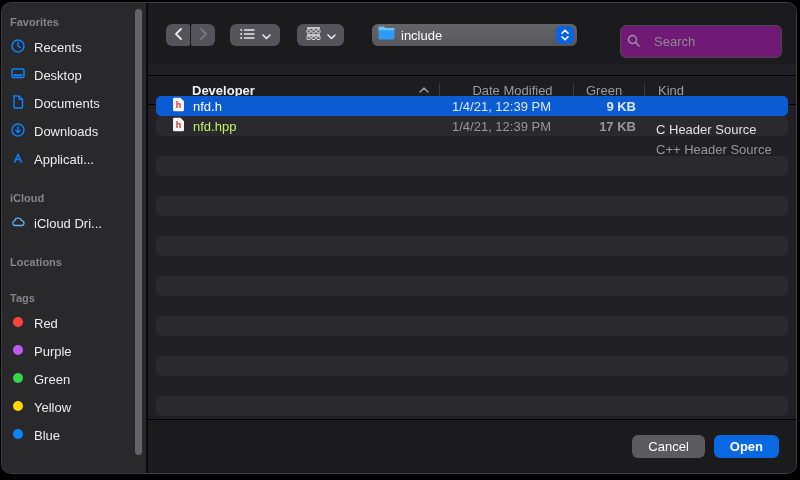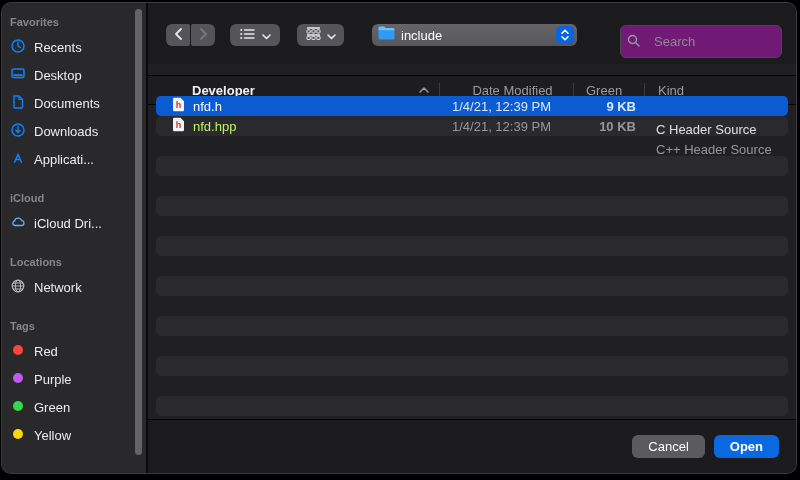--- a/index.html
+++ b/index.html
@@ -138,28 +138,20 @@
     <div class="sb-section-label">iCloud</div>
     <div class="sb-item">
       <span><svg width="16" height="16" viewBox="0 0 16 16">
             <path d="M4.8 11.5 h6.6 a2.4 2.4 0 0 0 0.3 -4.8 A3.7 3.7 0 0 0 4.6 6.9 A2.35 2.35 0 0 0 4.8 11.5 Z" fill="none" stroke="#5fb2f2" stroke-width="1.3"></path>
           </svg></span>
       <span>iCloud Dri...</span>
     </div>
 
     <div class="sb-gap"></div>
     <div class="sb-section-label">Locations</div>
-    <div class="sb-item">
-      <span><svg width="16" height="16" viewBox="0 0 16 16">
-            <circle cx="8" cy="8" r="5.8" fill="none" stroke="#b9b9be" stroke-width="1.2"></circle>
-            <ellipse cx="8" cy="8" rx="2.6" ry="5.8" fill="none" stroke="#b9b9be" stroke-width="1"></ellipse>
-            <path d="M2.2 8 H13.8 M3 5 H13 M3 11 H13" stroke="#b9b9be" stroke-width="1"></path>
-          </svg></span>
-      <span>Network</span>
-    </div>
 
     <div class="sb-gap"></div>
     <div class="sb-section-label">Tags</div>
     <div class="sb-item">
       <span><svg width="16" height="16" viewBox="0 0 16 16">
             <circle cx="8" cy="8" r="5" fill="#ff453a"></circle>
           </svg></span>
       <span>Red</span>
     </div>
     <div class="sb-item">
@@ -172,20 +164,26 @@
       <span><svg width="16" height="16" viewBox="0 0 16 16">
             <circle cx="8" cy="8" r="5" fill="#32d74b"></circle>
           </svg></span>
       <span>Green</span>
     </div>
     <div class="sb-item">
       <span><svg width="16" height="16" viewBox="0 0 16 16">
             <circle cx="8" cy="8" r="5" fill="#ffd60a"></circle>
           </svg></span>
       <span>Yellow</span>
+    </div>
+    <div class="sb-item">
+      <span><svg width="16" height="16" viewBox="0 0 16 16">
+            <circle cx="8" cy="8" r="5" fill="#0a84ff"></circle>
+          </svg></span>
+      <span>Blue</span>
     </div>
 
     <div class="sb-scrollbar"></div>
   </nav>
 
   <div class="main">
 
     <div class="toolbar">
       <button class="tb-btn btn-back">
         <span><svg width="9" height="12" viewBox="0 0 9 12">
@@ -297,21 +295,21 @@
 
       <div class="row stripe">
         <div class="cell cell-name">
           <span><svg width="13" height="15" viewBox="0 0 13 15">
                 <path d="M1 2 a1.2 1.2 0 0 1 1.2 -1.2 h6.3 L12 4.3 V13 a1.2 1.2 0 0 1 -1.2 1.2 H2.2 A1.2 1.2 0 0 1 1 13 Z" fill="#f4f4f6"></path>
                 <text x="6.5" y="11" font-size="9" font-weight="bold" fill="#d1342a" text-anchor="middle" font-family="Liberation Sans, sans-serif">h</text>
               </svg></span>
           <span class="fname">nfd.hpp</span>
         </div>
         <div class="cell cell-date fmeta">1/4/21, 12:39 PM</div>
-        <div class="cell cell-size fmeta">10 KB</div>
+        <div class="cell cell-size fmeta">17 KB</div>
         <div class="cell cell-kind fmeta">C++ Header Source</div>
       </div>
 
       <div class="row"></div>
       <div class="row stripe"></div>
       <div class="row"></div>
       <div class="row stripe"></div>
       <div class="row"></div>
       <div class="row stripe"></div>
       <div class="row"></div>

